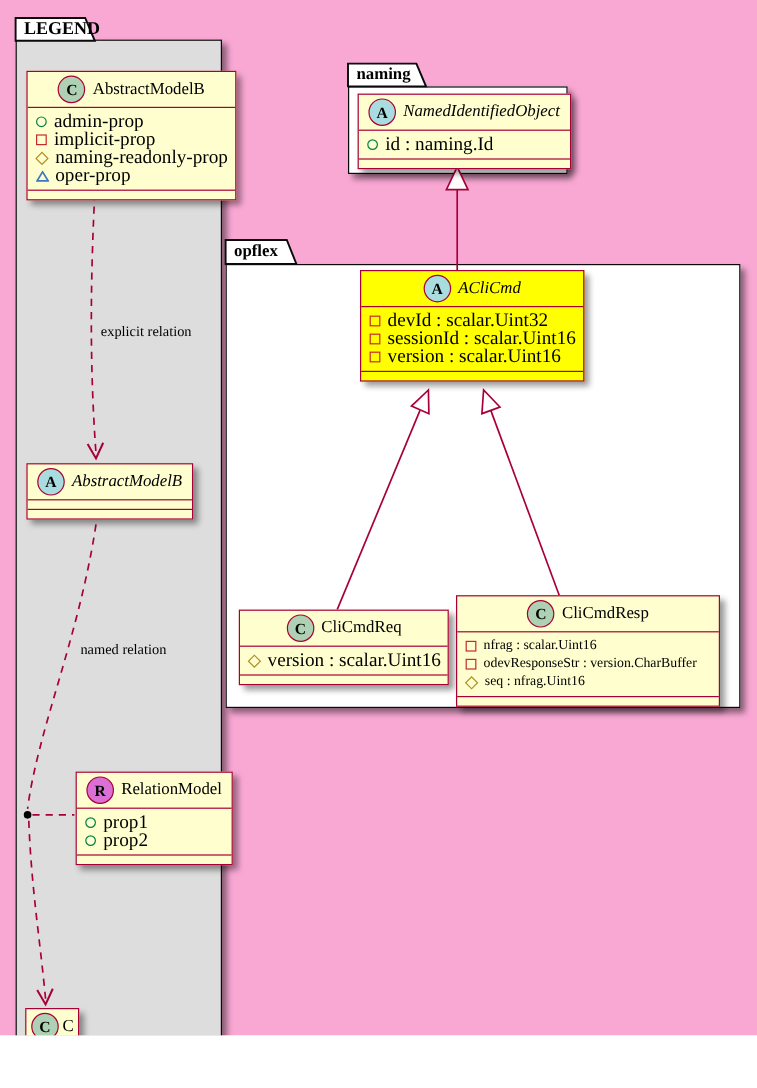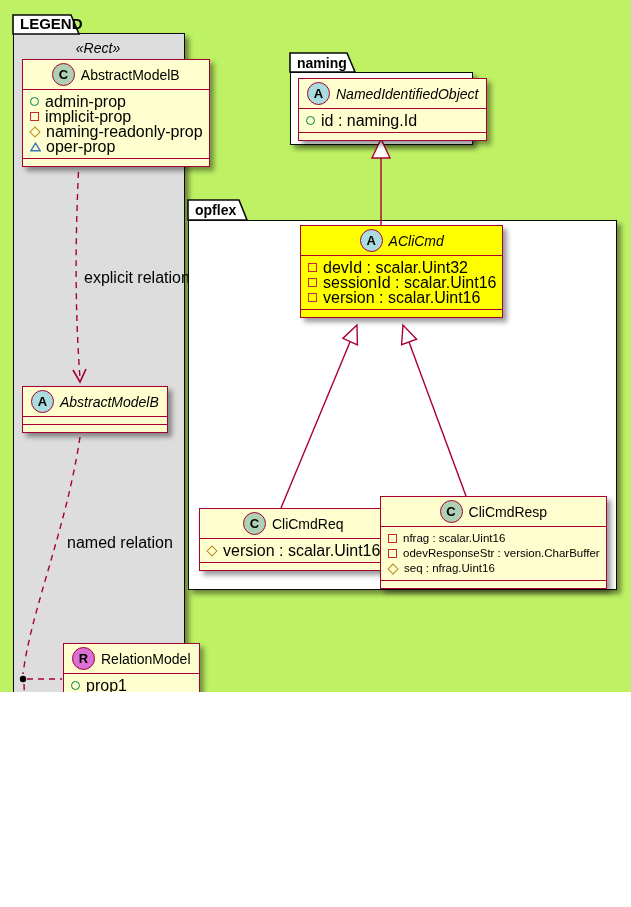--- a/index.html
+++ b/index.html
@@ -1,17 +1,17 @@
 <!DOCTYPE html>
 <html><head>
 <meta charset="utf-8">
 <style>
   html,body{margin:0;padding:0;background:#fff;}
-  #canvas{position:relative;width:631px;height:692px;background:#bef264;overflow:hidden;
-          font-family:Liberation Sans, sans-serif;color:#000;}
+  #canvas{position:relative;width:631px;height:863px;background:#f9a8d4;overflow:hidden;
+          font-family:Liberation Serif, serif;color:#000;}
 
   
   .pkg-body{position:absolute;border:1.6px solid #0a0a0a;background:#fff;
             box-shadow:4px 4px 5px rgba(0,0,0,0.45);}
   .pkg-body.gray{background:#DDDDDD;}
   .pkg-label{position:absolute;font-weight:bold;font-size:14px;z-index:6;line-height:16px;}
   .pkg-label.big{font-size:15px;}
   .stereotype{position:absolute;z-index:6;font-style:italic;font-size:14px;text-align:center;}
 
   
@@ -35,21 +35,21 @@
   .ic{display:inline-block;flex:none;margin-right:6px;background:transparent;}
   .ic-circle{width:7px;height:7px;border:1.5px solid #038048;border-radius:50%;}
   .ic-square{width:7px;height:7px;border:1.5px solid #C82930;}
   .ic-diamond{width:6px;height:6px;border:1.5px solid #B38D22;transform:rotate(45deg);margin-left:1px;margin-right:7px;}
   .ic-tri{margin-right:5px;flex:none;}
 
   
   #wires{position:absolute;left:0;top:0;z-index:5;pointer-events:none;}
 
   
-  .rel-label{position:absolute;z-index:6;font-size:16px;white-space:nowrap;}
+  .rel-label{position:absolute;z-index:6;font-size:12px;white-space:nowrap;}
 </style>
 </head>
 <body>
 
 <div id="canvas">
 
   <div class="pkg-body gray" style="left:13px;top:33px;width:170px;height:860px;"></div>
   <div class="pkg-body" style="left:290px;top:72px;width:181px;height:71px;"></div>
   <div class="pkg-body" style="left:188px;top:220px;width:427px;height:368px;"></div>
 
@@ -74,21 +74,20 @@
     <path d="M80,437 C66,530 31,610 23,674" fill="none" stroke="#A80036" stroke-width="1.4" stroke-dasharray="6,5"></path>
     <path d="M24,684 C26,740 34,788 38,833" fill="none" stroke="#A80036" stroke-width="1.4" stroke-dasharray="6,5"></path>
     <polyline points="31,825 38,837 44,824" fill="none" stroke="#A80036" stroke-width="1.7"></polyline>
     <line x1="27" y1="679" x2="62" y2="679" stroke="#A80036" stroke-width="1.4" stroke-dasharray="6,5"></line>
     <circle cx="23" cy="679" r="3.2" fill="#000000"></circle>
   </svg>
 
   <div class="pkg-label big" style="left:20px;top:16px;">LEGEND</div>
   <div class="pkg-label" style="left:297px;top:55px;">naming</div>
   <div class="pkg-label" style="left:195px;top:202px;">opflex</div>
-  <div class="stereotype" style="left:13px;top:40px;width:170px;">«Rect»</div>
 
   <div class="rel-label" style="left:84px;top:269px;">explicit relation</div>
   <div class="rel-label" style="left:67px;top:534px;">named relation</div>
 
   <div class="cls" style="left:22px;top:59px;min-width:147px;">
     <div class="ctitle">
       <span class="spot spot-c">C</span>
       <span class="cname">AbstractModelB</span>
     </div>
     <div class="attrs">

